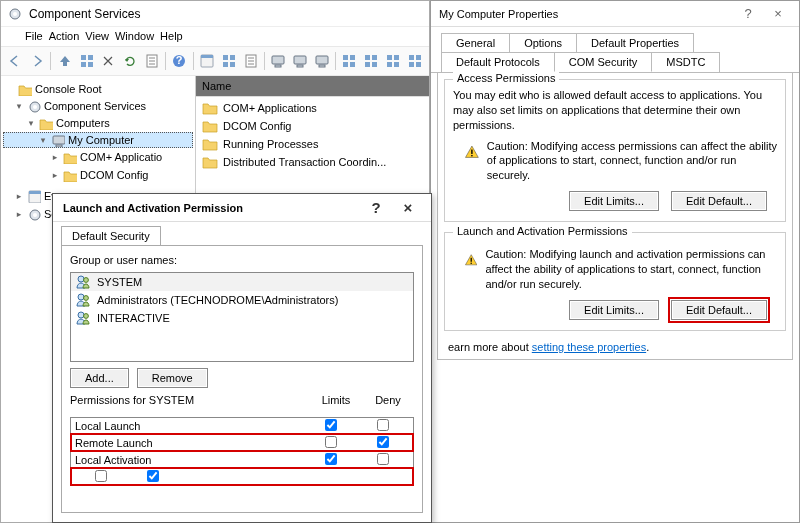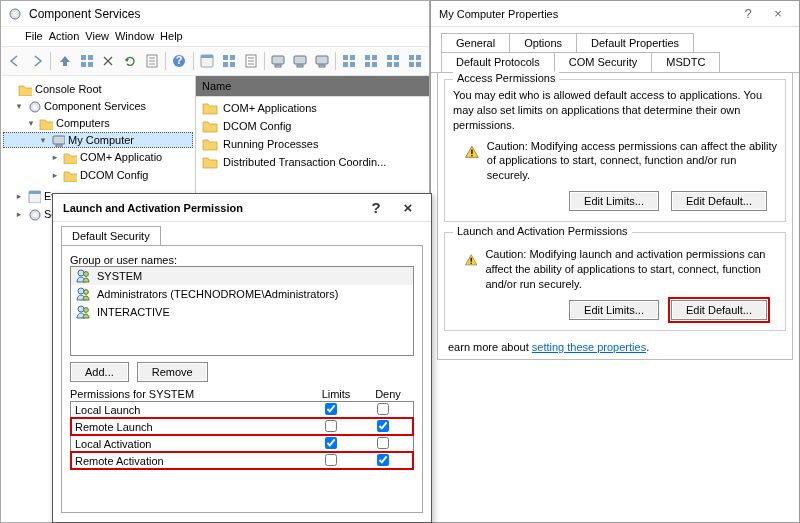--- a/index.html
+++ b/index.html
@@ -54,21 +54,21 @@
 .lnk { color: #0066cc; text-decoration: underline; }
 
 
 .perm-dlg { position: absolute; top: 193px; left: 52px; width: 380px; height: 330px; border: 1px solid #555; background: #fff; box-shadow: 2px 2px 6px rgba(0,0,0,.25); }
 .pd-title { display: flex; align-items: center; justify-content: space-between; padding: 4px 10px; height: 28px; border-bottom: 1px solid #ddd; font-weight: bold; }
 .pd-title .btns { display: flex; gap: 6px; }
 .pd-title .btns span { width: 26px; text-align: center; font-size: 15px; color: #333; }
 .pd-tabs { display: flex; padding: 4px 0 0 8px; }
 .pd-tab { padding: 3px 10px; border: 1px solid #aaa; border-bottom: none; font-size: 11px; background: #fff; }
 .pd-panel { border: 1px solid #aaa; margin: 0 8px 8px 8px; padding: 8px; height: calc(100% - 28px - 22px - 10px); border-top: 1px solid #aaa; }
-.pd-list { border: 1px solid #888; height: 90px; margin: 0 0 6px 0; overflow: auto; background: #fff; }
+.pd-list { border: 1px solid #888; height: 90px; margin: 6px 0 6px 0; overflow: auto; background: #fff; }
 .pd-list .row { display: flex; align-items: center; gap: 6px; padding: 1px 4px; }
 .pd-list .row.sel { background: #f2f2f2; }
 .pd-btnrow { display: flex; justify-content: flex-start; gap: 8px; margin-bottom: 6px; }
 .perm-header { display: flex; }
 .perm-header .col-name { flex: 1; }
 .perm-header .col-ck { width: 52px; text-align: center; }
 .perm-table { border: 1px solid #888; }
 .perm-row { display: flex; align-items: center; border-top: 1px solid #ddd; padding: 1px 4px; }
 .perm-row:first-child { border-top: none; }
 .perm-row .name { flex: 1; font-size: 11px; }
@@ -468,21 +468,21 @@
           <svg class="glyph">
             <use href="#ic-user"></use>
           </svg>
           <span>INTERACTIVE</span>
         </div>
     </div>
     <div class="pd-btnrow">
       <button class="btn">Add...</button>
       <button class="btn">Remove</button>
     </div>
-    <div class="perm-header" style="margin-bottom:1px">
+    <div class="perm-header" style="margin-bottom:11px">
       <div class="col-name">Permissions for SYSTEM</div>
       <div class="col-ck">Limits</div>
       <div class="col-ck">Deny</div>
     </div>
     <div class="perm-table">
       <div class="perm-row">
         <div class="name">Local Launch</div>
         <div class="ck"><input type="checkbox" checked="" style=""></div>
         <div class="ck"><input type="checkbox" style=""></div>
       </div>
@@ -490,19 +490,18 @@
         <div class="name">Remote Launch</div>
         <div class="ck"><input type="checkbox" style=""></div>
         <div class="ck"><input type="checkbox" checked="" style=""></div>
       </div>
       <div class="perm-row">
         <div class="name">Local Activation</div>
         <div class="ck"><input type="checkbox" checked="" style=""></div>
         <div class="ck"><input type="checkbox" style=""></div>
       </div>
       <div class="perm-row red-highlight">
-        <div class="name">Remote Activation</div>
         <div class="ck"><input type="checkbox" style=""></div>
         <div class="ck"><input type="checkbox" checked="" style=""></div>
       </div>
     </div>
   </div>
 </div>
 
 </body></html>

